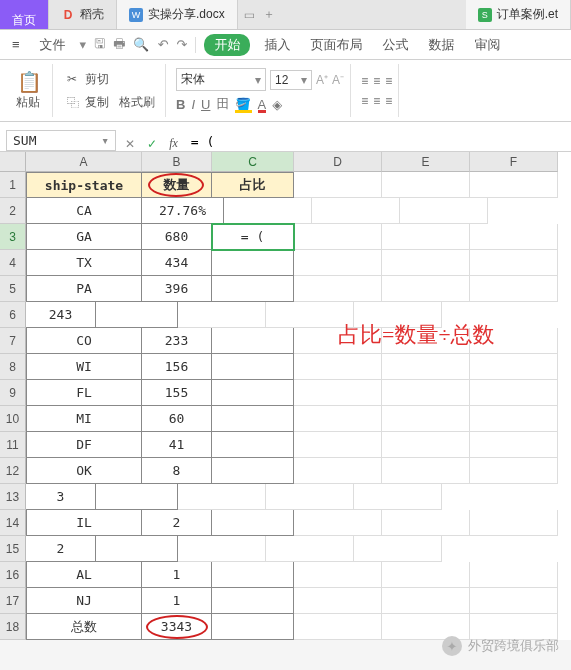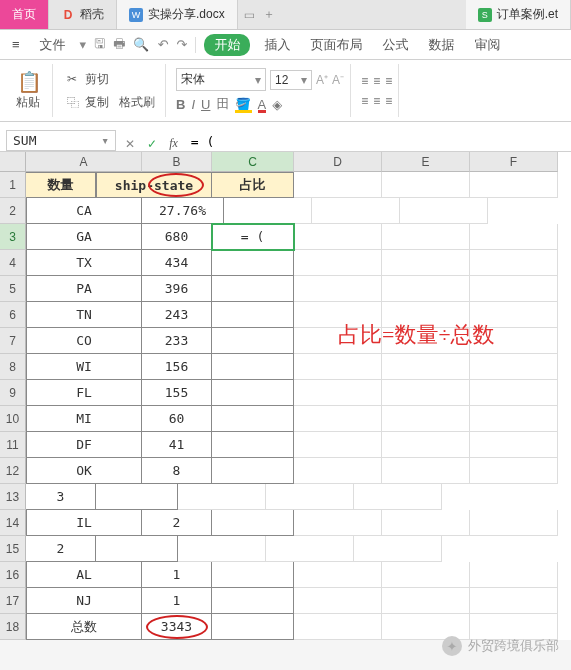--- a/index.html
+++ b/index.html
@@ -1,21 +1,21 @@
 <!DOCTYPE html>
 <html><head>
 <meta charset="utf-8">
 <style>
   * { box-sizing: border-box; margin: 0; padding: 0; }
   body { font-family: "Microsoft YaHei", sans-serif; font-size: 12px; background: #f5f5f5; color: #333; width: 571px; height: 670px; overflow: hidden; position: relative; }
   
   
   .tabs { display: flex; background: #e6e6e6; height: 30px; align-items: stretch; border-bottom: 1px solid #ccc; }
   .tab { display: flex; align-items: center; padding: 0 12px; gap: 5px; cursor: pointer; border-right: 1px solid #d0d0d0; font-size: 12px; }
-  .tab.active { background: #ec4899; color: #fff; }
+  .tab.active { background: #8b5cf6; color: #fff; align-items: flex-end; }
   .tab.doc { background: #f5f5f5; }
   .tab .icn { width: 14px; height: 14px; display: inline-flex; align-items: center; justify-content: center; }
   .tab-end { display: flex; align-items: center; padding: 0 6px; gap: 8px; color: #888; }
   
   
   .menubar { display: flex; align-items: center; height: 30px; background: #fff; border-bottom: 1px solid #d0d0d0; padding: 0 6px; gap: 8px; font-size: 13px; }
   .menu-item { padding: 2px 6px; cursor: pointer; color: #555; }
   .menu-start { background: #3aad5a; color: #fff; border-radius: 10px; padding: 2px 10px; }
   .menu-icons { display: flex; gap: 8px; color: #888; align-items: center; }
   .menu-icons span { cursor: pointer; }
@@ -183,22 +183,22 @@
       <div class="corner"></div>
       <div class="colh cA">A</div>
       <div class="colh cB">B</div>
       <div class="colh cC active">C</div>
       <div class="colh cD">D</div>
       <div class="colh cE">E</div>
       <div class="colh cF">F</div>
     </div>
     <div class="row">
       <div class="rowh rh">1</div>
+      <div class="cell cA rh hdr-cell bl">ship-state</div>
       <div class="cell cB rh hdr-cell">数量</div>
-      <div class="cell cA rh hdr-cell bl">ship-state</div>
       <div class="cell cC rh hdr-cell">占比</div>
       <div class="cell cD rh"></div>
       <div class="cell cE rh"></div>
       <div class="cell cF rh"></div>
     </div>
     <div class="row">
       <div class="rowh rh">2</div>
       <div class="cell cA rh data-cell bl">CA</div>
       <div class="cell cC rh data-cell">27.76%</div>
       <div class="cell cD rh"></div>
@@ -227,21 +227,20 @@
       <div class="rowh rh">5</div>
       <div class="cell cA rh data-cell bl">PA</div>
       <div class="cell cB rh data-cell">396</div>
       <div class="cell cC rh data-cell"></div>
       <div class="cell cD rh"></div>
       <div class="cell cE rh"></div>
       <div class="cell cF rh"></div>
     </div>
     <div class="row">
       <div class="rowh rh">6</div>
-      <div class="cell cA rh data-cell bl">TN</div>
       <div class="cell cB rh data-cell">243</div>
       <div class="cell cC rh data-cell"></div>
       <div class="cell cD rh"></div>
       <div class="cell cE rh"></div>
       <div class="cell cF rh"></div>
     </div>
     <div class="row">
       <div class="rowh rh">7</div>
       <div class="cell cA rh data-cell bl">CO</div>
       <div class="cell cB rh data-cell">233</div>

